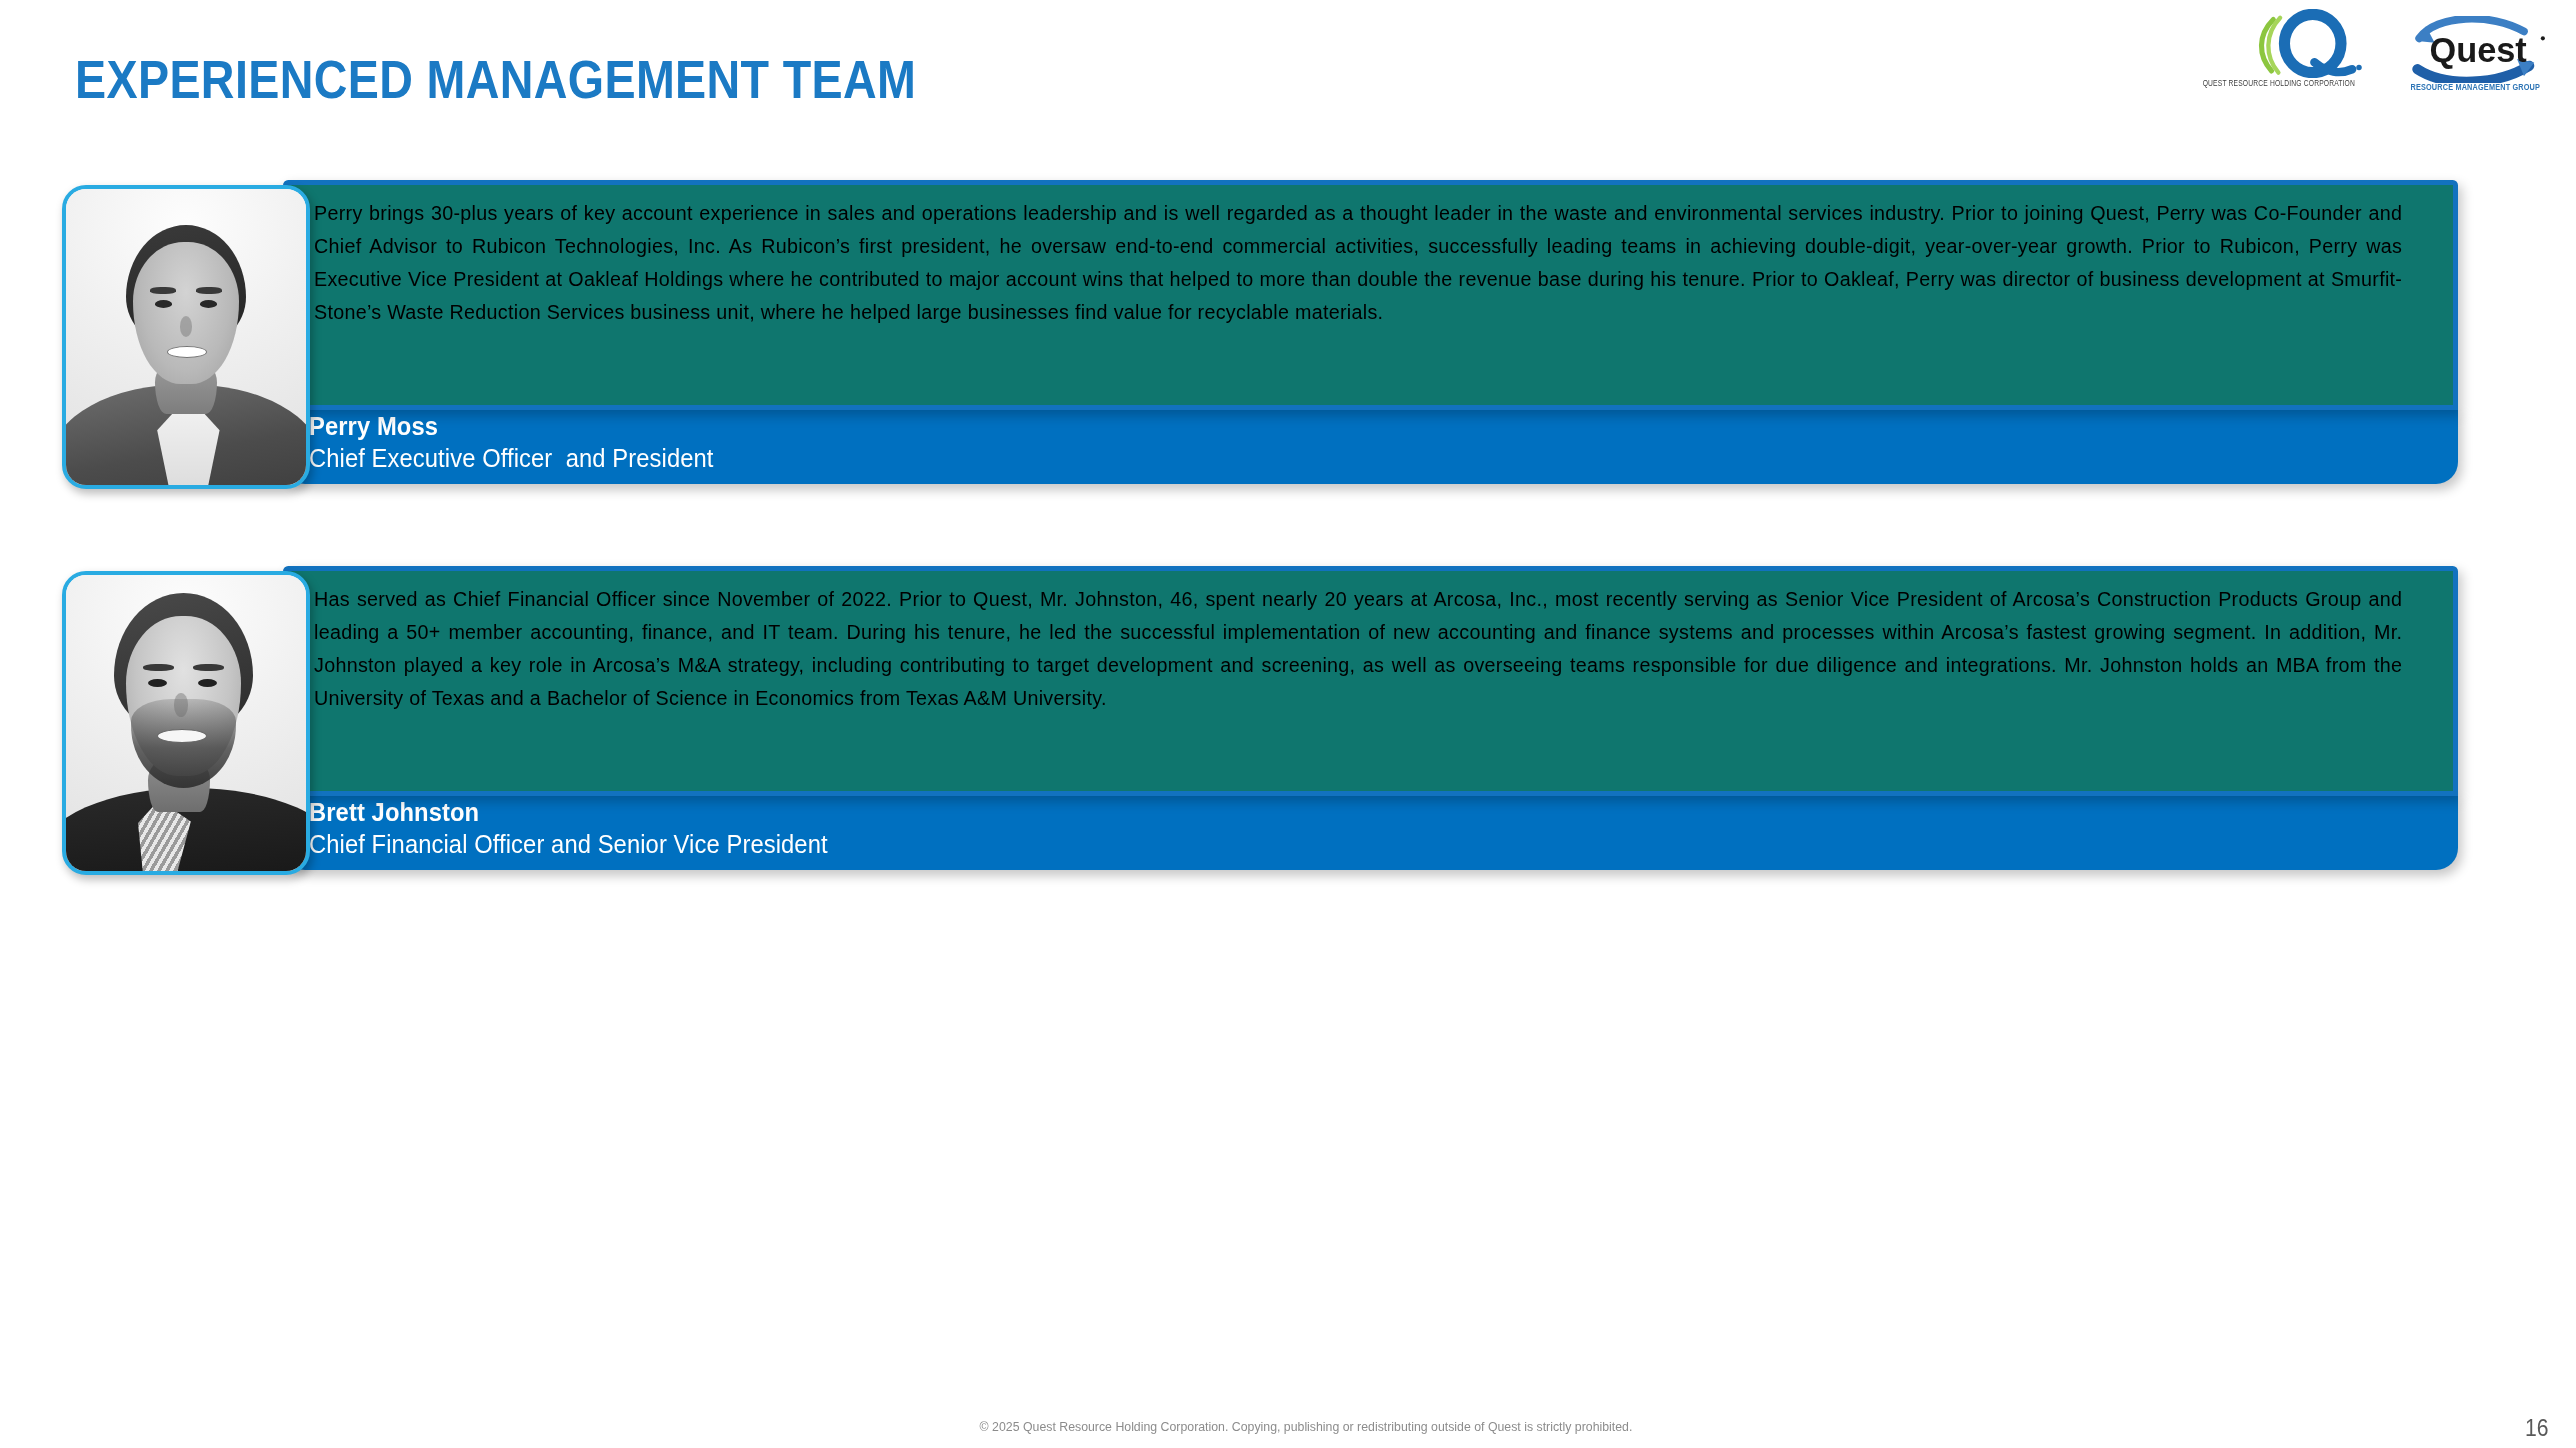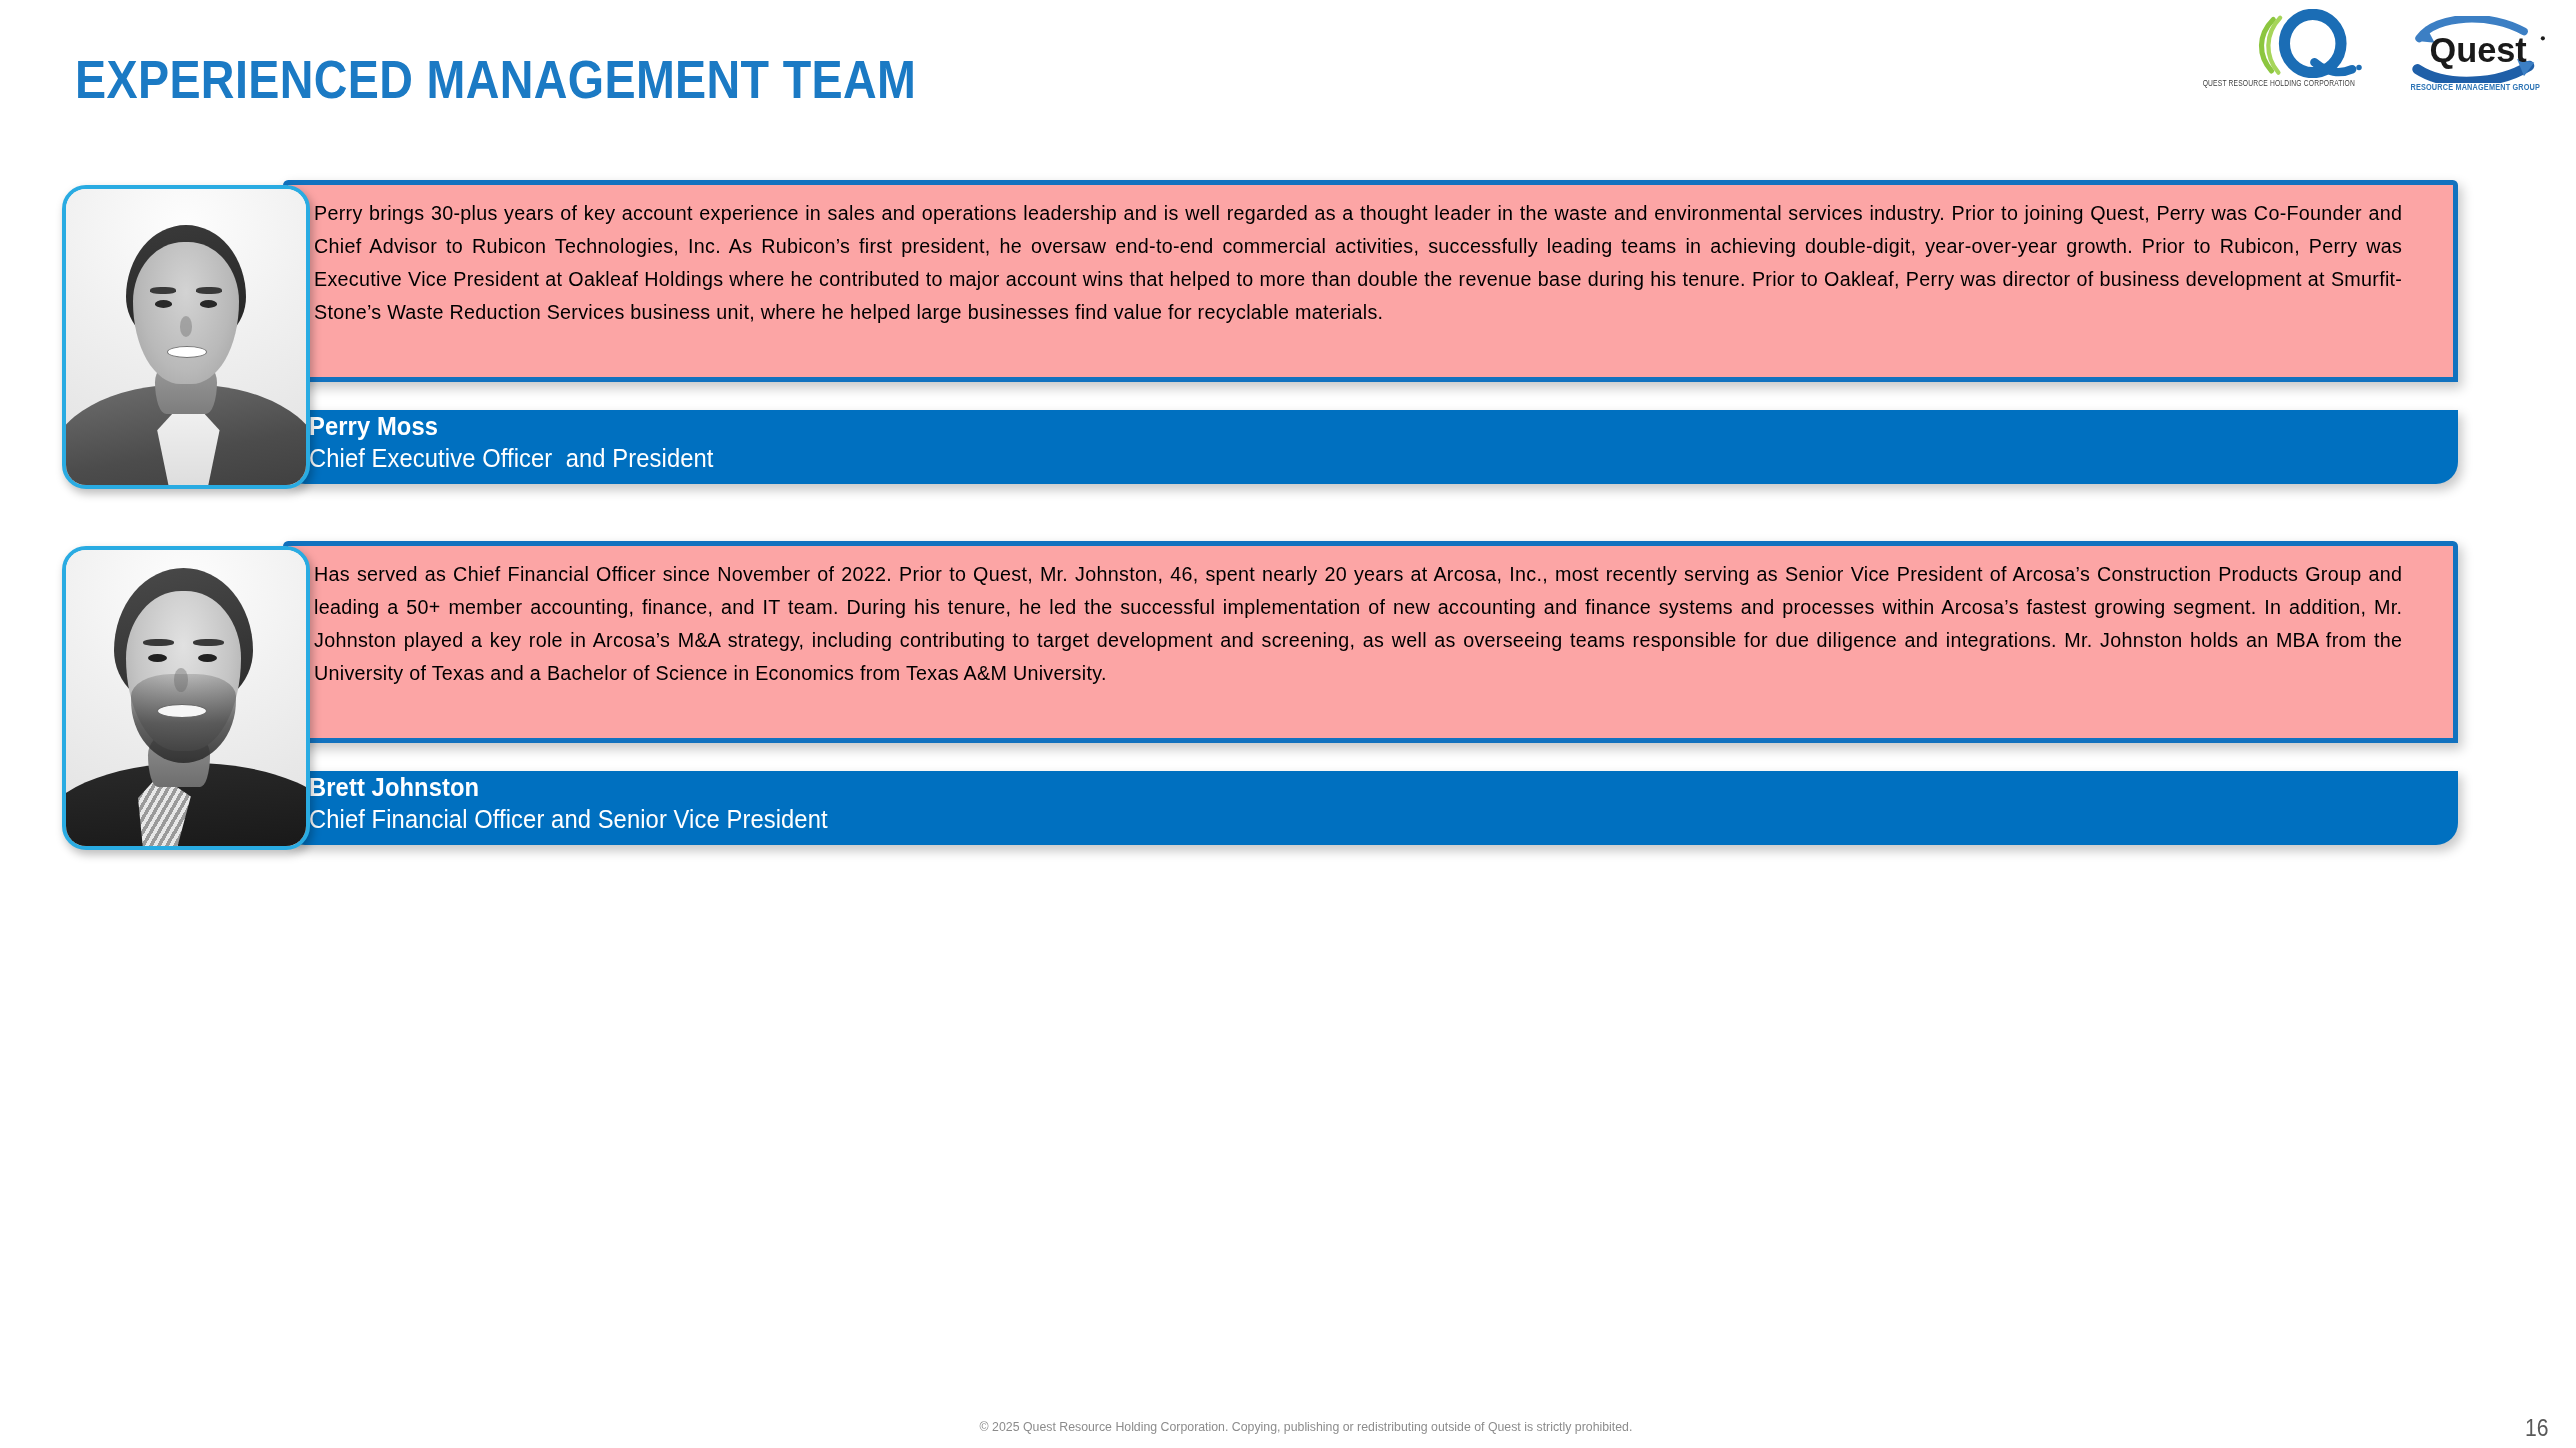--- a/index.html
+++ b/index.html
@@ -55,21 +55,21 @@
   .logo-caption-blue{
     font-size:8.6px;color:#2E75B6;white-space:nowrap;font-weight:bold;
     transform:scaleX(0.85);transform-origin:center;
     letter-spacing:0.2px;
     margin-top:-1.7px;
   }
 
   
   .bio-card{position:absolute;}
   .bio-card.card-1{left:26px;top:185px;width:2396px;height:296px;}
-  .bio-card.card-2{left:26px;top:546px;width:2396px;height:296px;padding-left:8px;}
+  .bio-card.card-2{left:26px;top:571px;width:2396px;height:296px;padding-left:8px;}
 
   
   .photo-frame{
     position:absolute;left:0;top:0;
     width:240px;height:296px;
     border:4.3px solid #29ABE2;
     border-radius:24px;
     background:#f2f2f2;
     overflow:hidden;
     box-shadow:2.6px 4.3px 8.6px rgba(0,0,0,0.25);
@@ -85,22 +85,22 @@
      radial-gradient(ellipse 120% 90% at 50% 12%, #fdfdfd 0%, #f0f0f0 45%, #e2e2e2 100%);}
   .p-hair{position:absolute;border-radius:50% 50% 46% 46%/58% 58% 42% 42%;}
   .p-face{position:absolute;border-radius:48% 48% 45% 45%/42% 42% 58% 58%;}
   .p-body{position:absolute;border-radius:50% 50% 0 0 / 62% 62% 0 0;}
   .p-shirt{position:absolute;}
   .p-brow,.p-eye,.p-mouth,.p-nose{position:absolute;border-radius:50%;}
 
   
   .bio-box{
     position:absolute;left:221px;top:-5.2px;
-    width:2175px;height:202px;
-    background:#fca5a5;
+    width:2175px;height:230px;
+    background:#0f766e;
     border:5.2px solid #1272BF;
     border-top-left-radius:5.2px;border-top-right-radius:5.2px;
     box-sizing:border-box;
     box-shadow:3.4px 5.2px 12px rgba(0,0,0,0.22);
     z-index:2;
   }
   .bio-text{
     position:absolute;left:26px;right:19px;top:12px;
     font-size:20px;
     line-height:33px;

